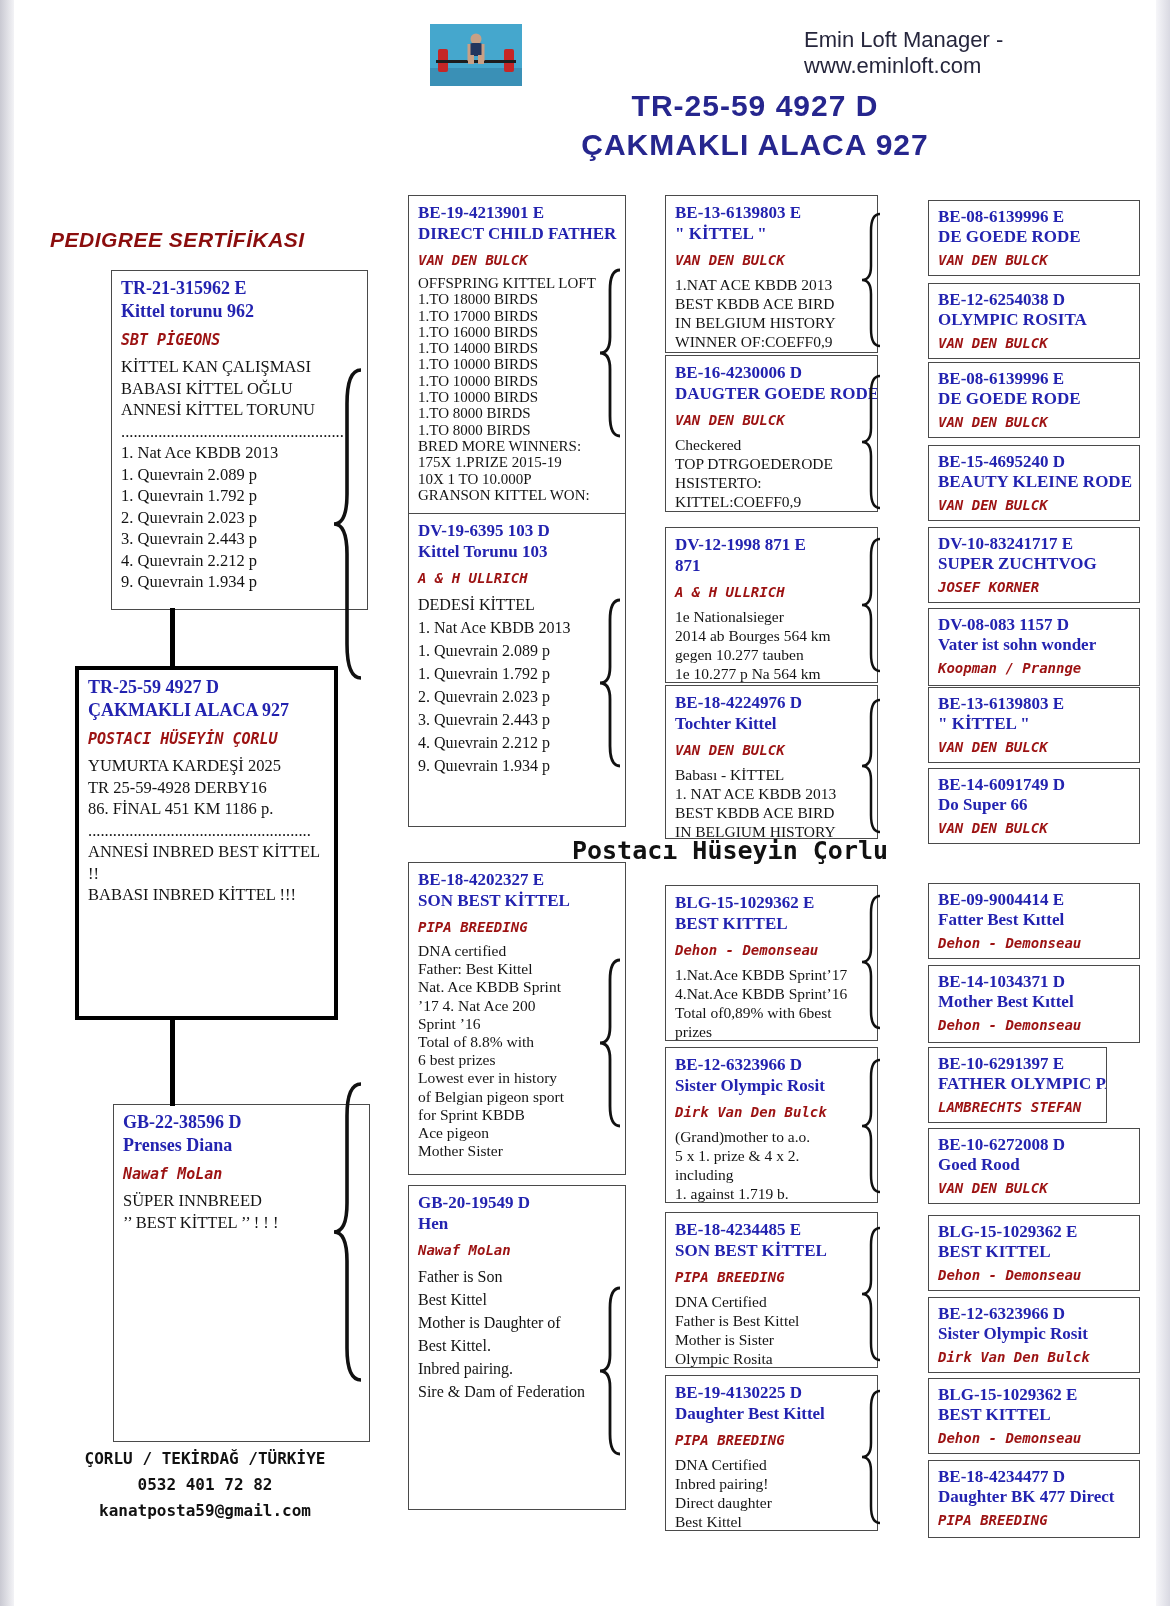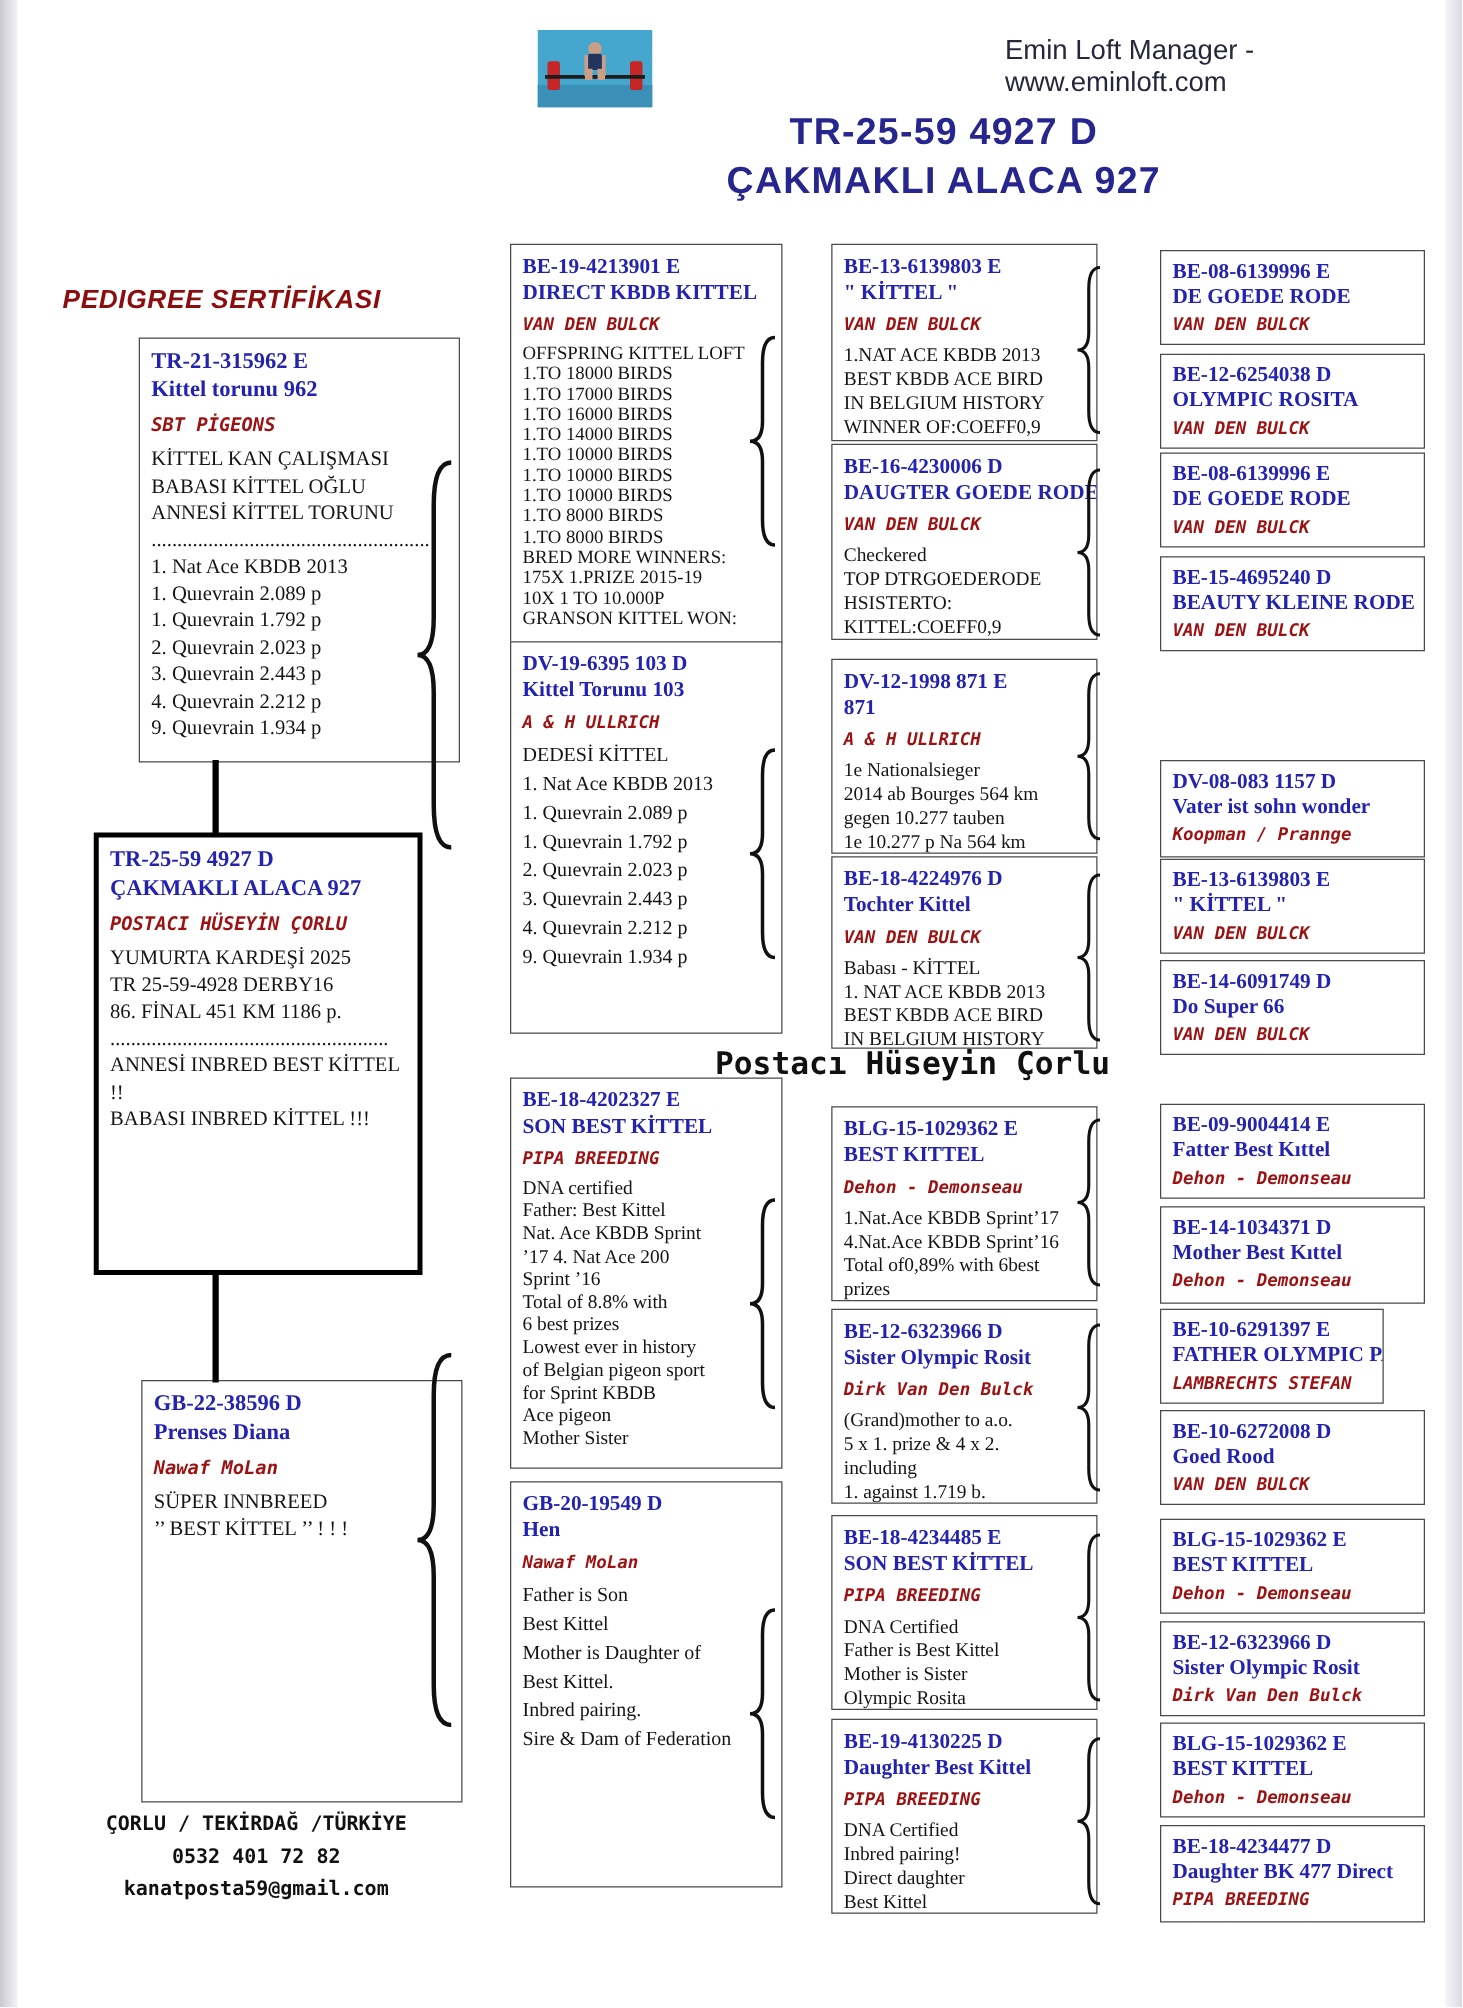--- a/index.html
+++ b/index.html
@@ -107,21 +107,21 @@
     <div class="breeder">Nawaf MoLan</div>
     <div class="body">SÜPER  INNBREED
 ’’ BEST KİTTEL ’’  ! ! !</div>
   </div>
 
   <div class="vline" style="left:170px;top:608px;height:60px"></div>
   <div class="vline" style="left:170px;top:1018px;height:88px"></div>
 
   <div class="box g2" style="left:370px;top:195px;width:218px;height:320px">
     <div class="ring">BE-19-4213901  E</div>
-    <div class="pname">DIRECT KBDB KITTEL</div>
+    <div class="pname">DIRECT CHILD FATHER</div>
     <div class="breeder">VAN DEN BULCK</div>
     <div class="body tight">OFFSPRING KITTEL LOFT
 1.TO 18000 BIRDS
 1.TO 17000 BIRDS
 1.TO 16000 BIRDS
 1.TO 14000 BIRDS
 1.TO 10000 BIRDS
 1.TO 10000 BIRDS
 1.TO 10000 BIRDS
 1.TO 8000 BIRDS
@@ -262,20 +262,25 @@
   <div class="box g4" style="left:890px;top:362px;width:212px;height:76px">
     <div class="ring">BE-08-6139996  E</div>
     <div class="pname">DE GOEDE RODE</div>
     <div class="breeder">VAN DEN BULCK</div>
   </div>
   <div class="box g4" style="left:890px;top:445px;width:212px;height:76px">
     <div class="ring">BE-15-4695240  D</div>
     <div class="pname">BEAUTY KLEINE RODE</div>
     <div class="breeder">VAN DEN BULCK</div>
   </div>
+  <div class="box g4" style="left:890px;top:527px;width:212px;height:76px">
+    <div class="ring">DV-10-83241717  E</div>
+    <div class="pname">SUPER ZUCHTVOG</div>
+    <div class="breeder">JOSEF KORNER</div>
+  </div>
   <div class="box g4" style="left:890px;top:608px;width:212px;height:78px">
     <div class="ring">DV-08-083 1157  D</div>
     <div class="pname">Vater ist sohn wonder</div>
     <div class="breeder">Koopman / Prannge</div>
   </div>
   <div class="box g4" style="left:890px;top:687px;width:212px;height:76px">
     <div class="ring">BE-13-6139803  E</div>
     <div class="pname">" KİTTEL "</div>
     <div class="breeder">VAN DEN BULCK</div>
   </div>

